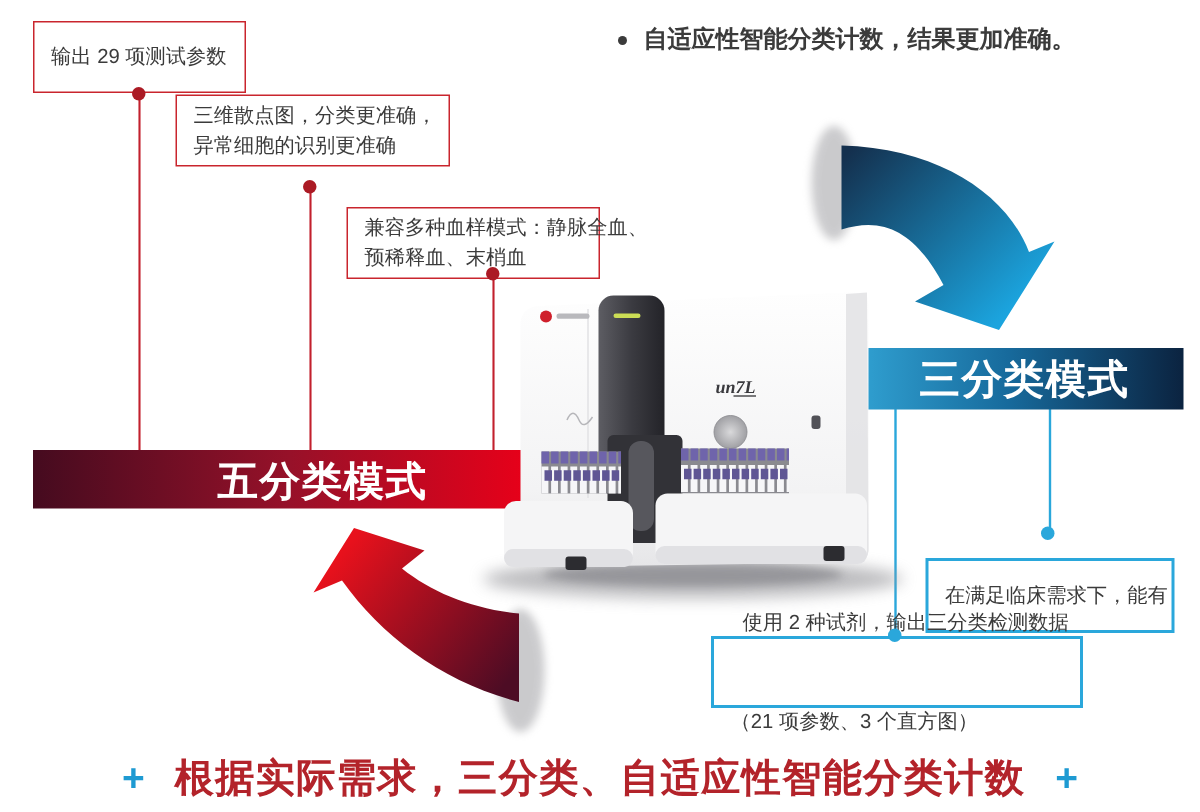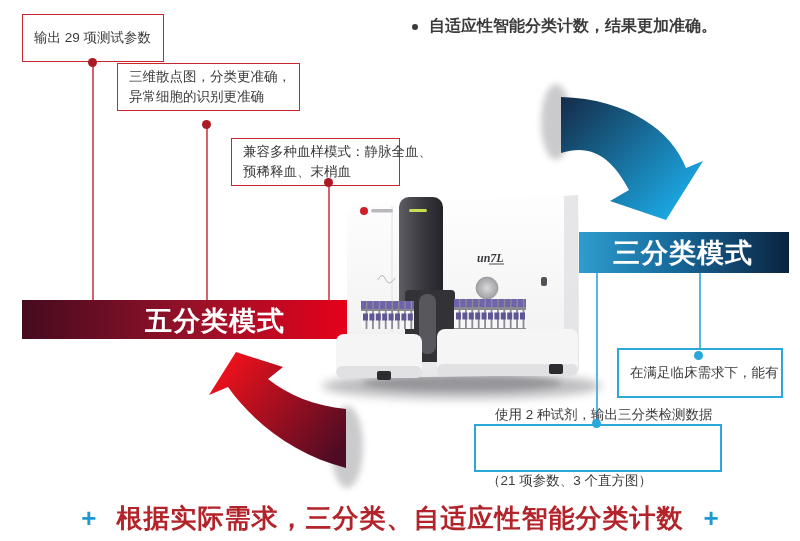--- a/index.html
+++ b/index.html
@@ -149,21 +149,21 @@
 </div>
 <div class="callout red" style="left:117px;top:63px;width:183px;height:48px;">
   <div>三维散点图，分类更准确，</div>
   <div>异常细胞的识别更准确</div>
 </div>
 <div class="callout red" style="left:231px;top:138px;width:169px;height:48px;">
   <div>兼容多种血样模式：静脉全血、</div>
   <div>预稀释血、末梢血</div>
 </div>
 
-<div class="callout blue" style="left:617px;top:348px;width:166px;height:50px;">
+<div class="callout blue" style="left:617px;top:372px;width:166px;height:50px;">
   <div>在满足临床需求下，能有</div>
 </div>
 <div class="callout blue" style="left:474px;top:424px;width:248px;height:48px;gap:46px;">
   <div style="padding-left:8px;">使用 2 种试剂，输出三分类检测数据</div>
   <div>（21 项参数、3 个直方图）</div>
 </div>
 
 <div class="dot red" style="left:88px;top:58px;"></div>
 <div class="dot red" style="left:202px;top:120px;"></div>
 <div class="dot red" style="left:324px;top:178px;"></div>

